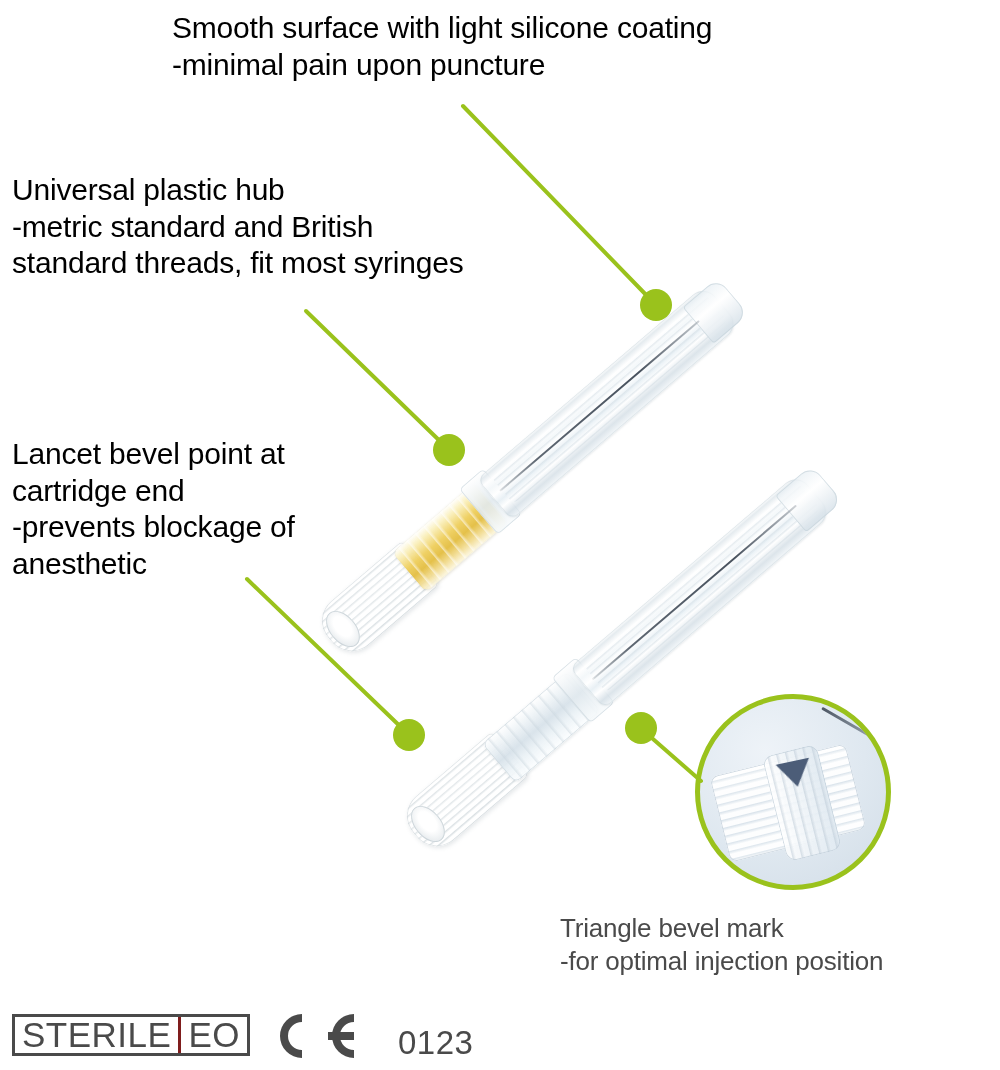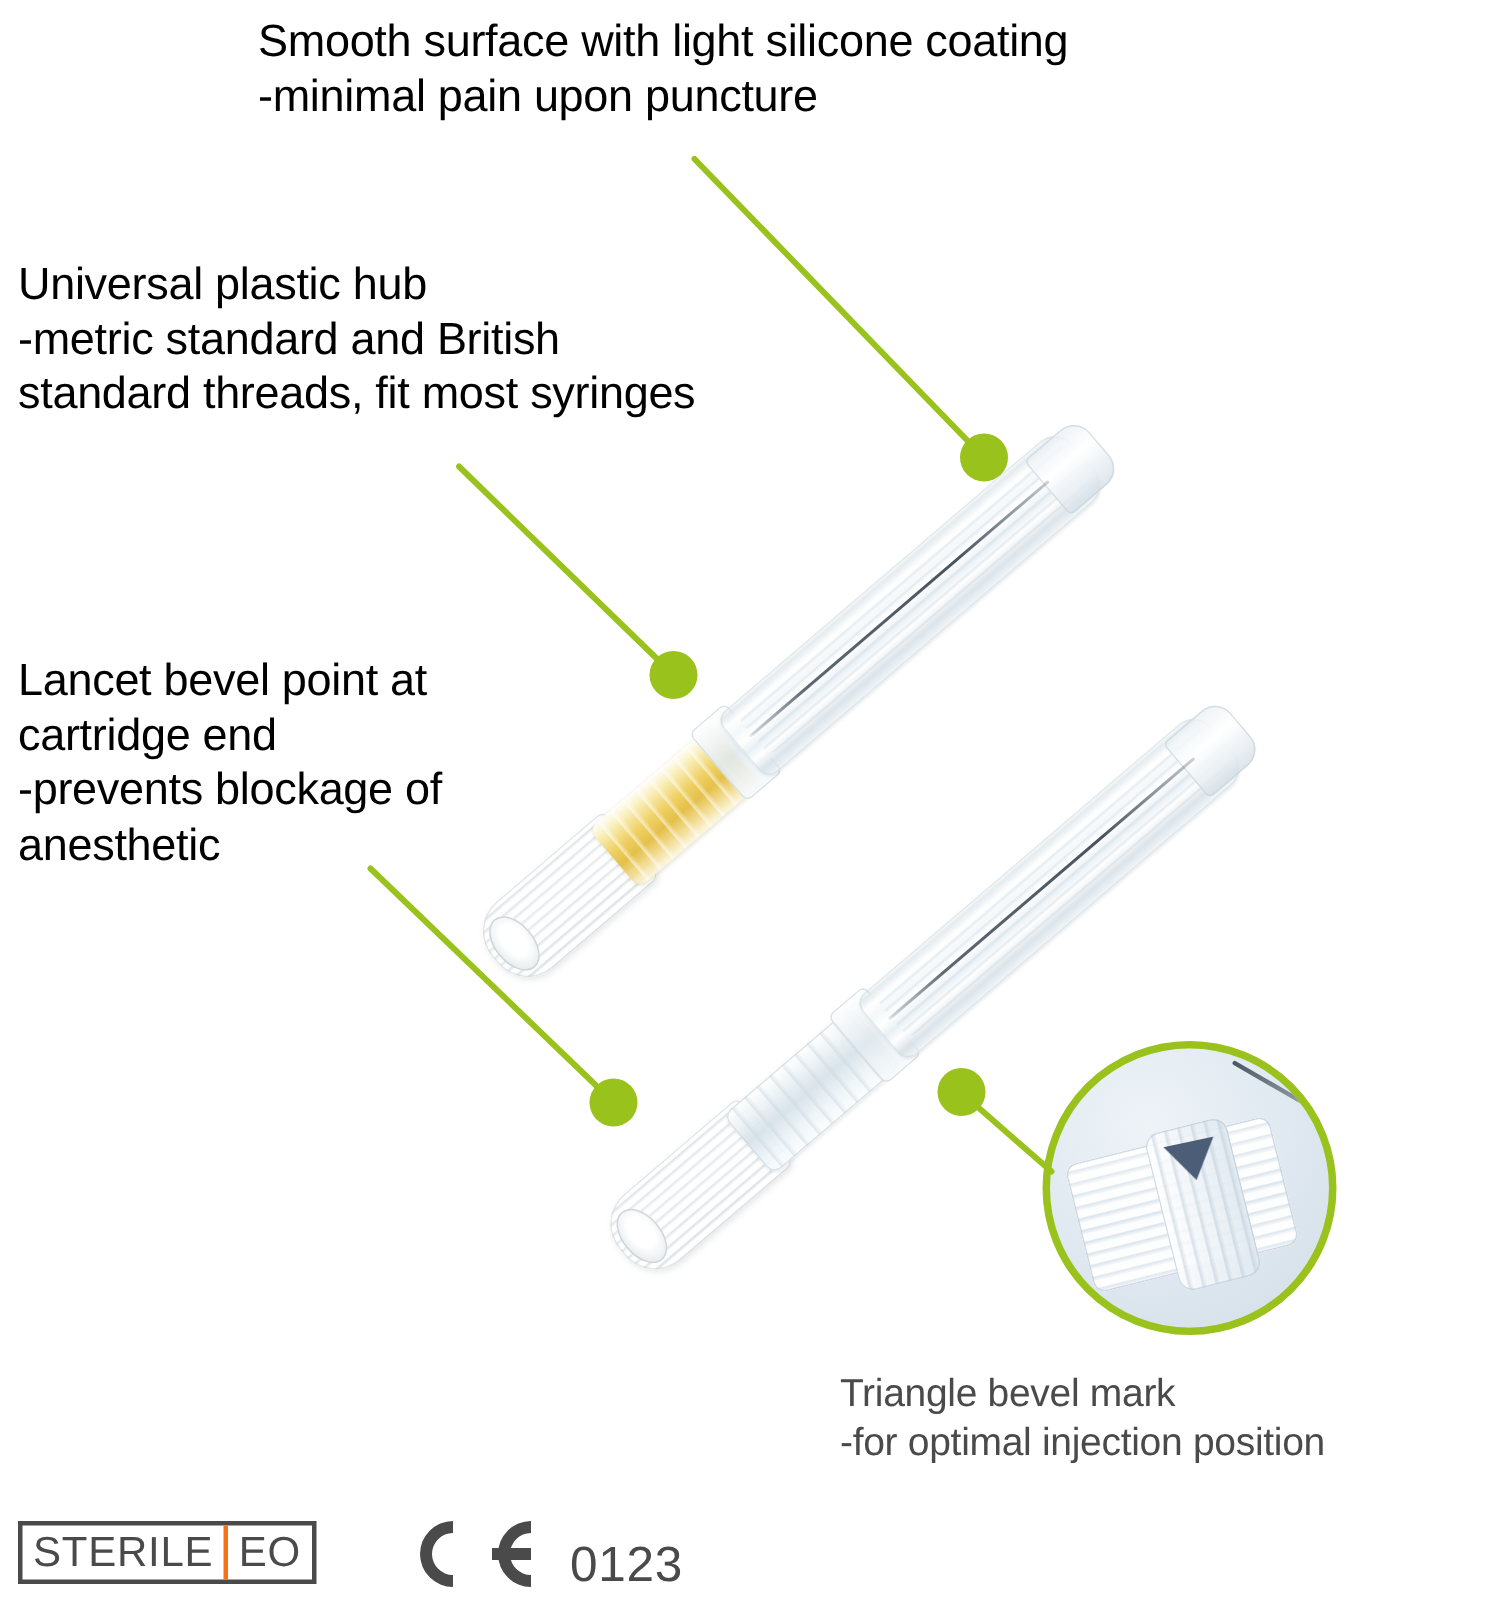--- a/index.html
+++ b/index.html
@@ -249,37 +249,37 @@
     position: absolute;
     left: 12px; top: 14px;
     display: flex;
     border: 3px solid #4a4a4a;
     height: 42px;
     align-items: stretch;
   }
   #sterile-box .seg {
     display: flex; align-items: center; justify-content: center;
     padding: 0 7px;
-    font-size: 28px;
+    font-size: 35px;
     color: #4a4a4a;
     letter-spacing: 0.5px;
   }
-  #sterile-box .seg + .seg { border-left: 3px solid #f97316; }
+  #sterile-box .seg + .seg { border-left: 3px solid #7f1d1d; }
 
   #ce-mark {
     position: absolute;
     left: 262px; top: 8px;
     display: flex;
     align-items: flex-end;
   }
   #ce-glyph { display: block; }
   #ce-number {
     font-size: 33px;
     color: #4a4a4a;
-    margin-left: 6px;
+    margin-left: 24px;
     margin-bottom: 2px;
     letter-spacing: 0.5px;
   }
 </style>
 </head>
 <body>
 
 <div id="stage">
 
   <div id="photo">

